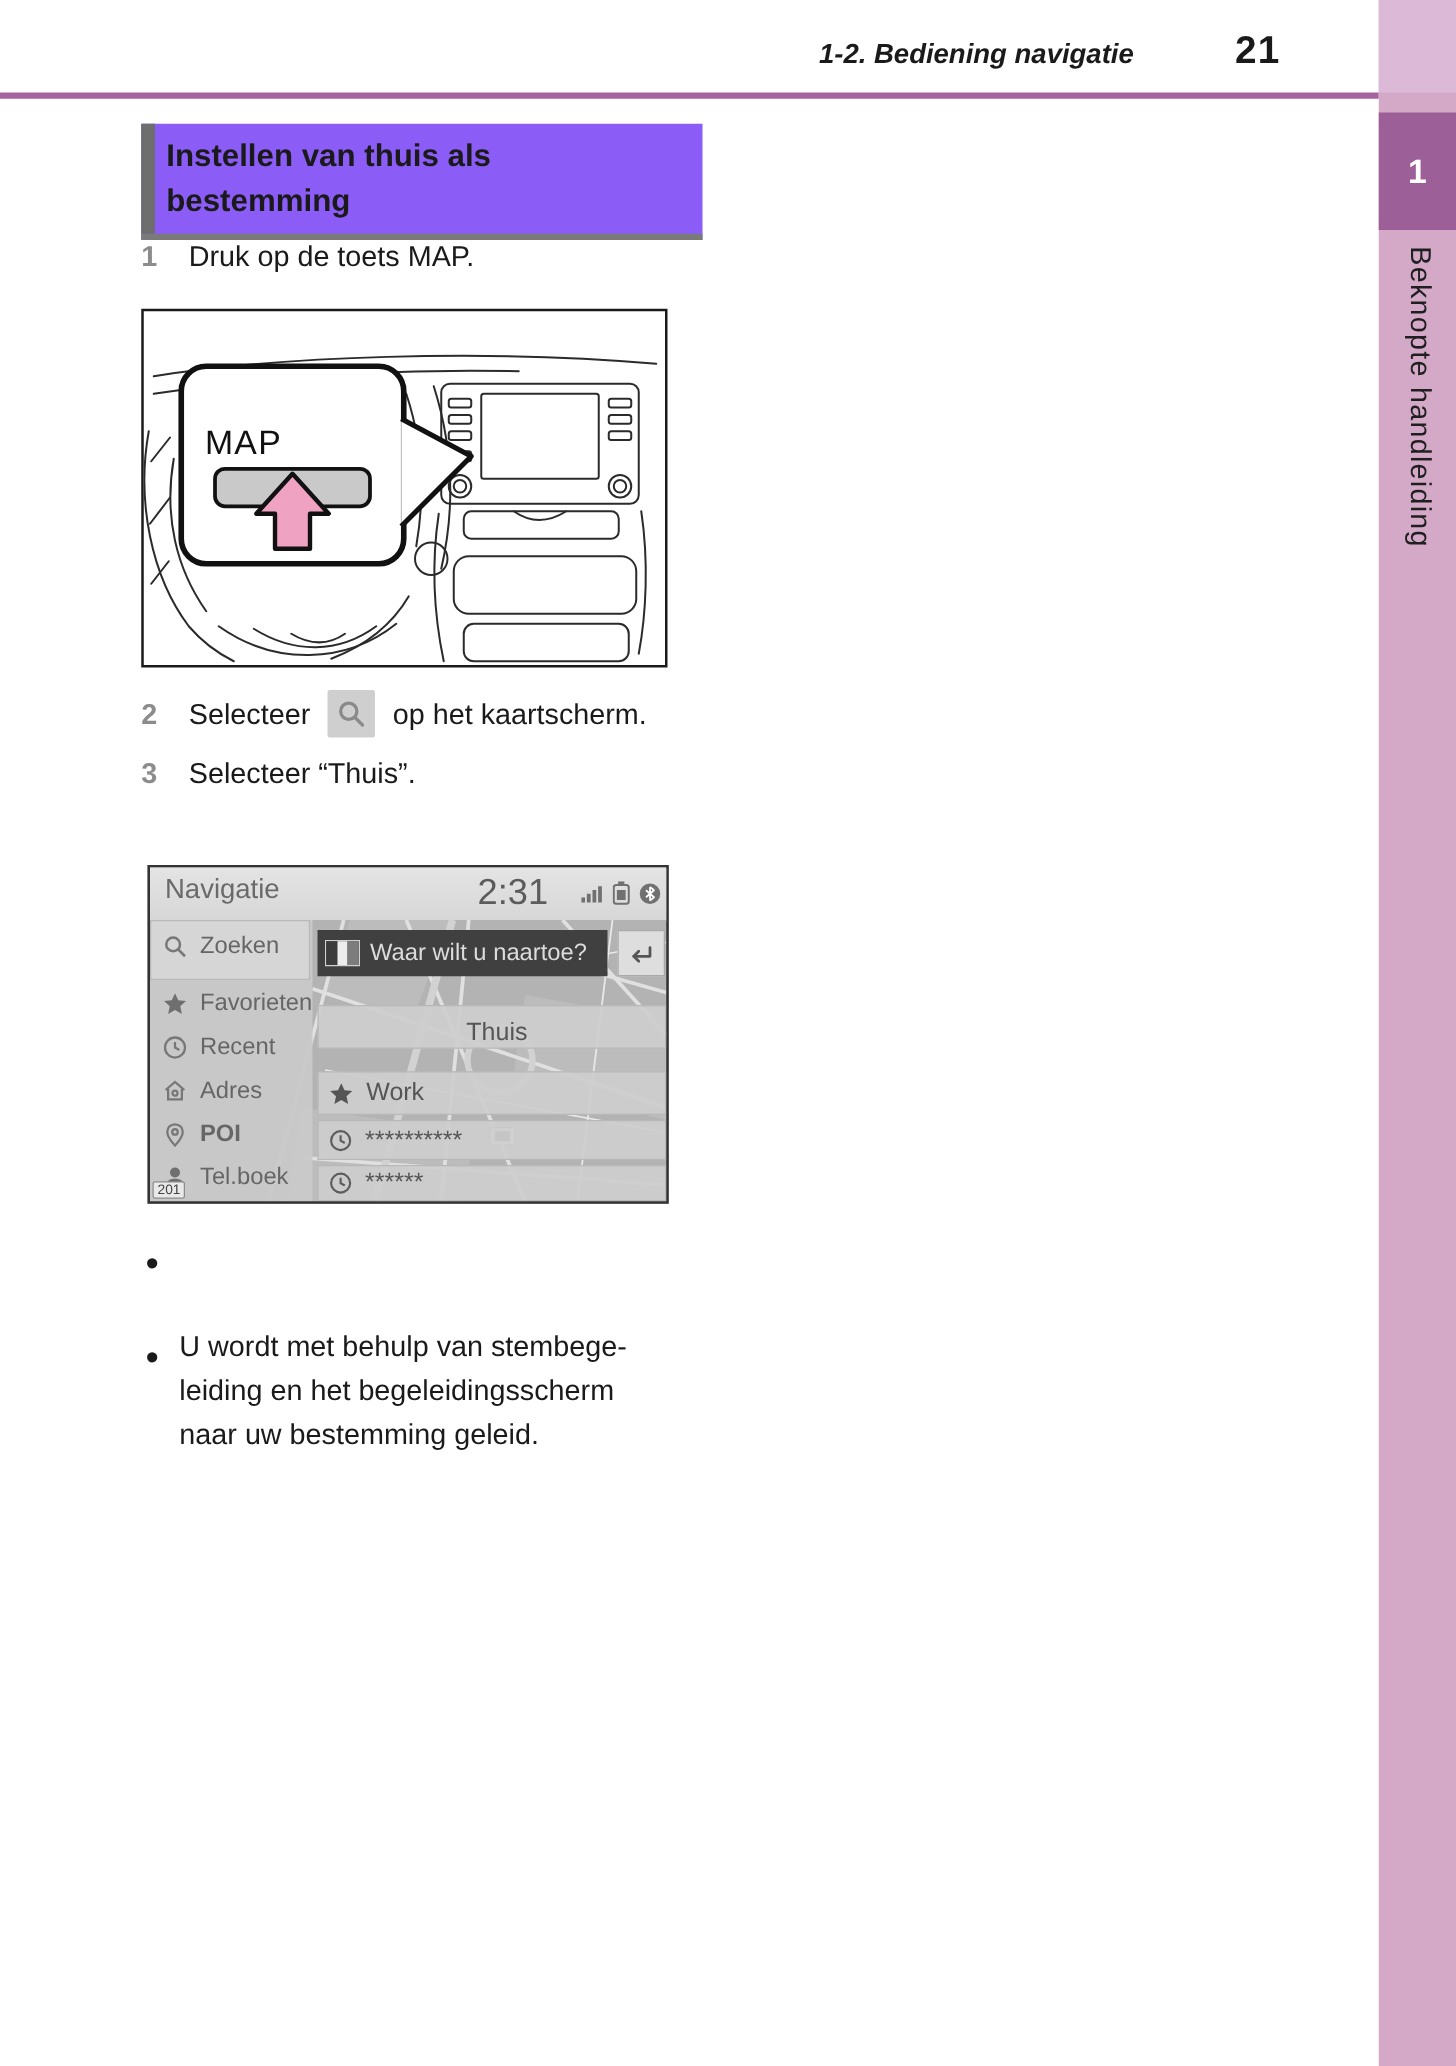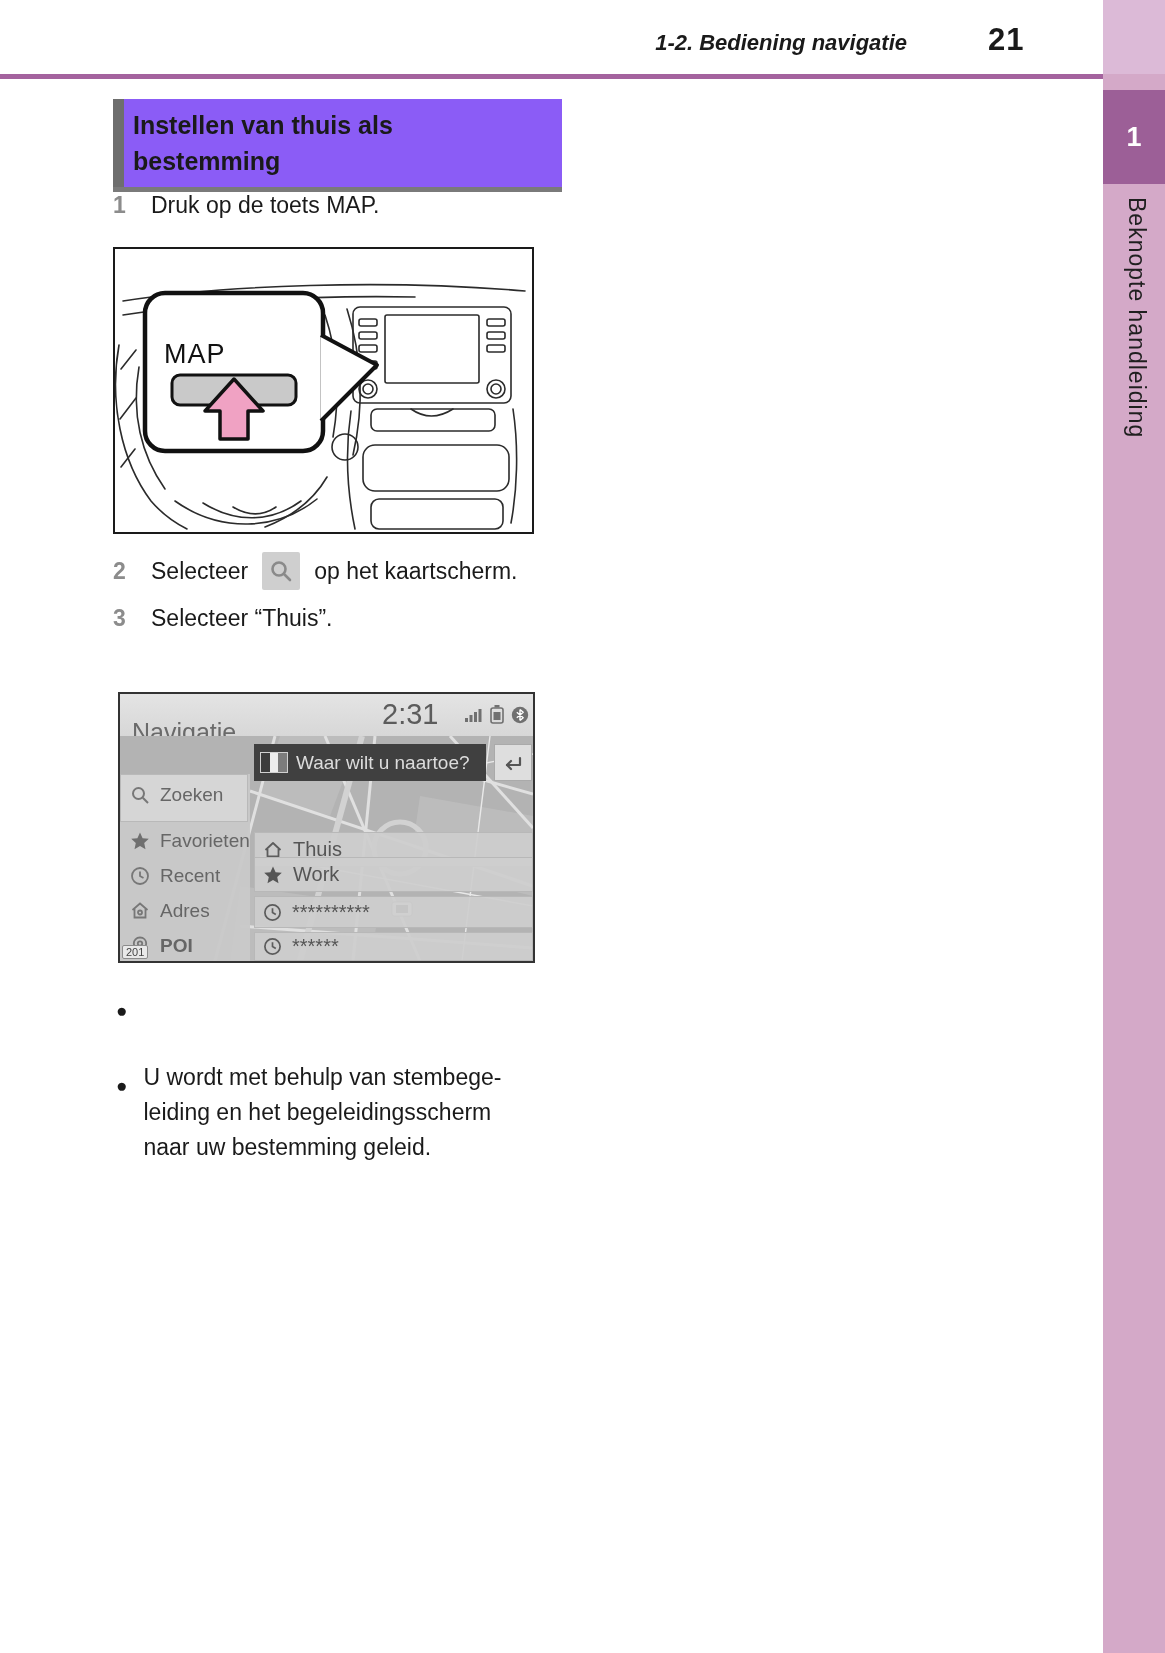--- a/index.html
+++ b/index.html
@@ -28,25 +28,25 @@
   .step .num{font-weight:bold;color:#8c8c8c;width:24px;}
   .icon-box{display:inline-flex;width:38px;height:38px;background:#cfcfcf;align-items:center;justify-content:center;border-radius:2px;}
 
   
   .illus{position:absolute;left:113px;top:247px;width:421px;height:287px;border:2px solid #1a1a1a;background:#ffffff;box-sizing:border-box;}
   .map-label{position:absolute;left:49px;top:90px;width:140px;text-align:left;font-size:27px;letter-spacing:1px;color:#111;}
 
   
   .shot{position:absolute;left:118px;top:692px;width:417px;height:271px;border:2px solid #333;box-sizing:border-box;background:#b3b3b3;}
   .shot-bar{position:absolute;left:0;top:0;width:100%;height:42px;background:linear-gradient(#e4e4e4,#d7d7d7);border-bottom:1px solid #bdbdbd;}
-  .shot-title{position:absolute;left:12px;top:24px;font-size:25px;color:#6a6a6a;}
+  .shot-title{position:absolute;left:12px;top:4px;font-size:22px;color:#6a6a6a;}
   .shot-clock{position:absolute;left:262px;top:4px;font-size:29px;color:#5c5c5c;}
   .shot-status{position:absolute;right:4px;top:11px;display:flex;gap:7px;align-items:center;}
   .shot-body{position:absolute;left:0;top:42px;width:413px;height:225px;overflow:hidden;}
-  .menu-col{position:absolute;left:0;top:0;width:130px;height:225px;background:rgba(201,201,201,0.96);margin-top:38px;}
+  .menu-col{position:absolute;left:0;top:0;width:130px;height:225px;background:rgba(201,201,201,0.96);}
   .menu-hl{position:absolute;left:0;top:0;width:126px;height:46px;background:#d6d6d6;border:1px solid #b9b9b9;}
   .menu-item{position:absolute;left:10px;display:flex;gap:10px;align-items:center;font-size:19px;color:#666;}
   .srch{position:absolute;left:134px;top:8px;width:232px;height:37px;background:#404040;display:flex;align-items:center;gap:8px;padding-left:6px;box-sizing:border-box;}
   .srch .ph{color:#dcdcdc;font-size:19px;}
   .flag{width:26px;height:19px;display:flex;border:1px solid #d0d0d0;}
   .flag i{flex:1;}
   .backbtn{position:absolute;left:374px;top:8px;width:38px;height:37px;background:#dedede;border:1px solid #aaa;box-sizing:border-box;display:flex;align-items:center;justify-content:center;}
   .row{position:absolute;left:134px;width:279px;background:rgba(206,206,206,0.93);display:flex;align-items:center;gap:10px;padding-left:8px;box-sizing:border-box;font-size:20px;color:#555;border:1px solid rgba(170,170,170,.6);}
   .shield{position:absolute;left:2px;bottom:2px;background:#e9e9e9;border:1px solid #8c8c8c;font-size:11px;color:#444;padding:0 3px;border-radius:2px;}
 
@@ -278,21 +278,21 @@
       </div>
       <div class="backbtn">
         <svg width="22" height="20" viewBox="0 0 22 20">
             <g fill="none" stroke="#555" stroke-width="2.2" stroke-linecap="round" stroke-linejoin="round">
               <path d="M18 5 L18 12 L5 12"></path>
               <path d="M9 8 L5 12 L9 16"></path>
             </g>
           </svg>
       </div>
 
-      <div class="row" style="top:96px;height:35px;">
+      <div class="row" style="top:68px;height:35px;flex-direction:column;">
         <svg width="20" height="20" viewBox="0 0 20 20">
             <g fill="none" stroke="#5c5c5c" stroke-width="1.8" stroke-linejoin="round">
               <path d="M2.5 10 L10 3 L17.5 10"></path>
               <path d="M4.5 9 L4.5 16.5 L15.5 16.5 L15.5 9"></path>
             </g>
           </svg>
         <span>Thuis</span>
       </div>
       <div class="row" style="top:121px;height:35px;">
         <svg width="20" height="20" viewBox="0 0 20 20">

